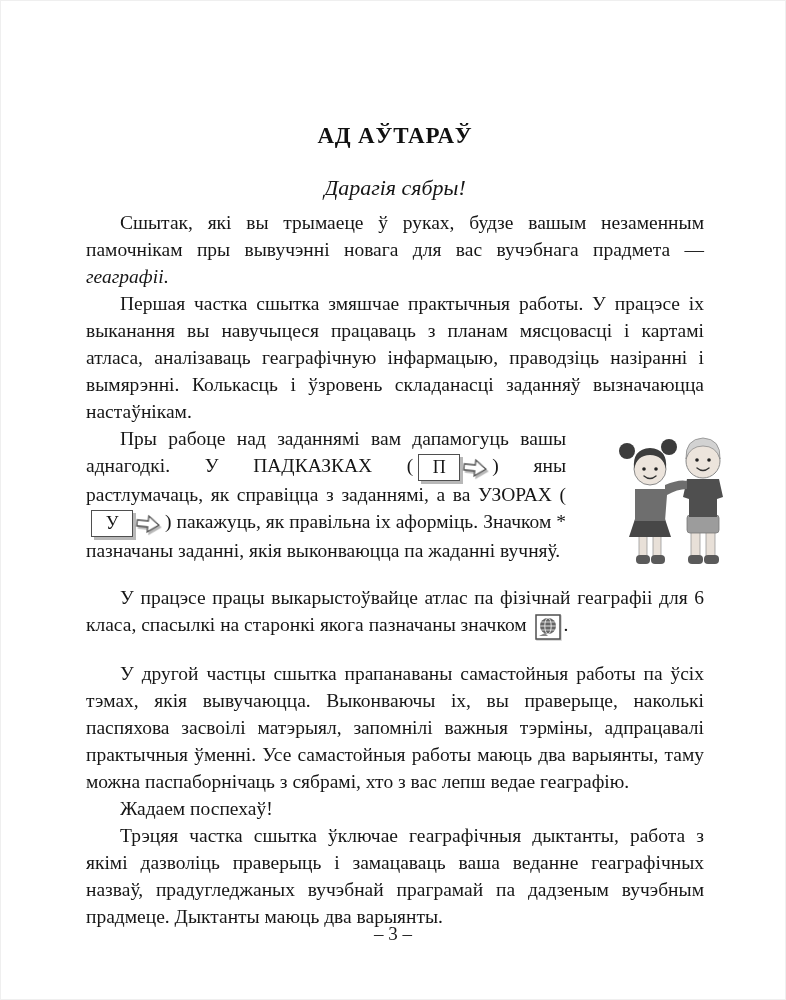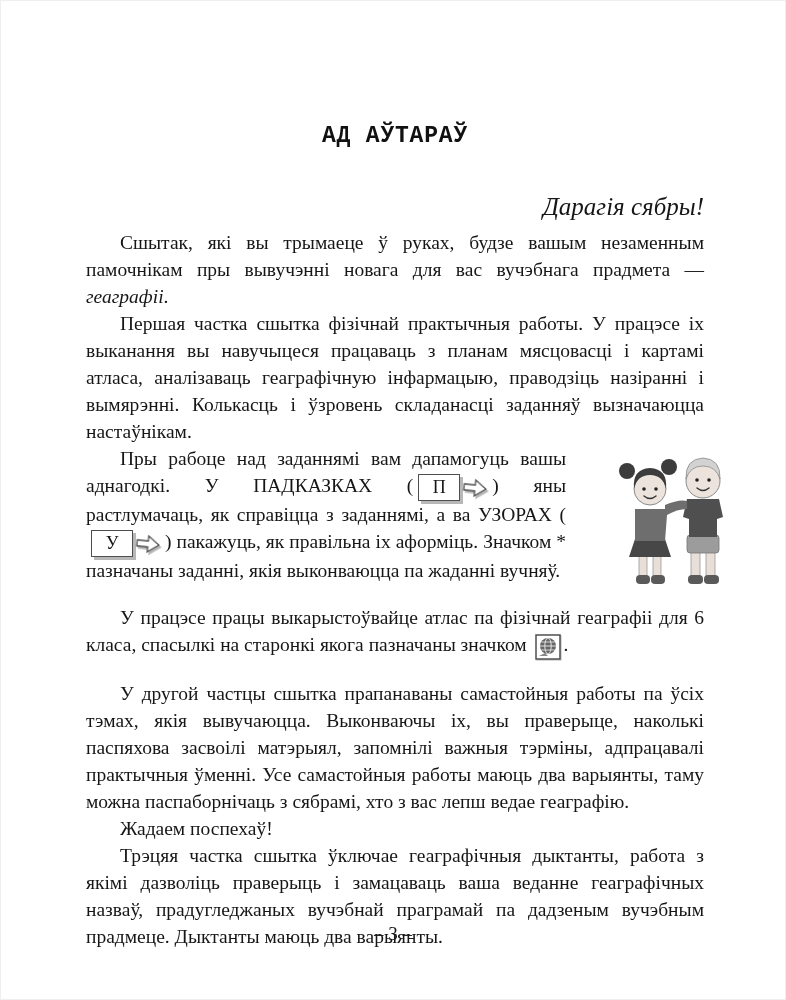--- a/index.html
+++ b/index.html
@@ -18,33 +18,33 @@
     font-family: "Liberation Serif", serif;
     color: #161616;
   }
   .content {
     position: absolute;
     left: 85px;
     top: 122px;
     width: 618px;
   }
   .title {
-    margin: 0 0 44px 0;
+    margin: 0 0 26px 0;
     text-align: center;
-    font-family: Liberation Mono, monospace;
+    font-family: Liberation Serif, serif;
     font-size: 23px;
     font-weight: bold;
     letter-spacing: 0.8px;
     color: #111;
   }
   .greeting {
     margin: 0 0 8px 0;
-    text-align: right;
+    text-align: center;
     font-style: italic;
-    font-size: 25px;
+    font-size: 22px;
   }
   .para {
     margin: 0;
     font-size: 19.5px;
     line-height: 27px;
     text-align: justify;
     text-indent: 34px;
   }
   .para.space-above { margin-top: 20px; }
   .para em { font-style: italic; }
@@ -100,21 +100,21 @@
 
 <div class="page">
   <div class="content">
 
     <h1 class="title">АД АЎТАРАЎ</h1>
 
     <p class="greeting">Дарагія сябры!</p>
 
     <p class="para"><span>Сшытак, які вы трымаеце ў руках, будзе вашым незаменным памочнікам пры вывучэнні новага для вас вучэбнага прадмета — </span><em>геаграфіі</em><span>.</span></p>
 
-    <p class="para"><span>Першая частка сшытка фізічнай </span><b>практычныя работы</b><span>. У працэсе іх выканання вы навучыцеся працаваць з планам мясцовасці і картамі атласа, аналізаваць геаграфічную інфармацыю, праводзіць назіранні і вымярэнні. Колькасць і ўзровень складанасці заданняў вызначаюцца настаўнікам.</span></p>
+    <p class="para"><span>Першая частка сшытка змяшчае </span><b>практычныя работы</b><span>. У працэсе іх выканання вы навучыцеся працаваць з планам мясцовасці і картамі атласа, аналізаваць геаграфічную інфармацыю, праводзіць назіранні і вымярэнні. Колькасць і ўзровень складанасці заданняў вызначаюцца настаўнікам.</span></p>
 
     <p class="para"><span class="kids"><svg width="126" height="142" viewBox="0 0 126 142">
         <g>
           <rect x="79" y="104" width="9" height="26" fill="#e8e0d8" stroke="#999" stroke-width="0.8"></rect>
           <rect x="94" y="104" width="9" height="26" fill="#e8e0d8" stroke="#999" stroke-width="0.8"></rect>
           <rect x="76" y="128" width="15" height="9" rx="4" fill="#5a5a5a"></rect>
           <rect x="92" y="128" width="15" height="9" rx="4" fill="#5a5a5a"></rect>
           <rect x="75" y="88" width="32" height="18" rx="3" fill="#9c9c9c" stroke="#777" stroke-width="0.8"></rect>
           <path d="M75 52 L107 52 L111 70 L105 72 L105 90 L77 90 L77 72 L71 70 Z" fill="#4f4f4f"></path>
           <circle cx="91" cy="34" r="17" fill="#ece4dc" stroke="#8a8a8a" stroke-width="1"></circle>

